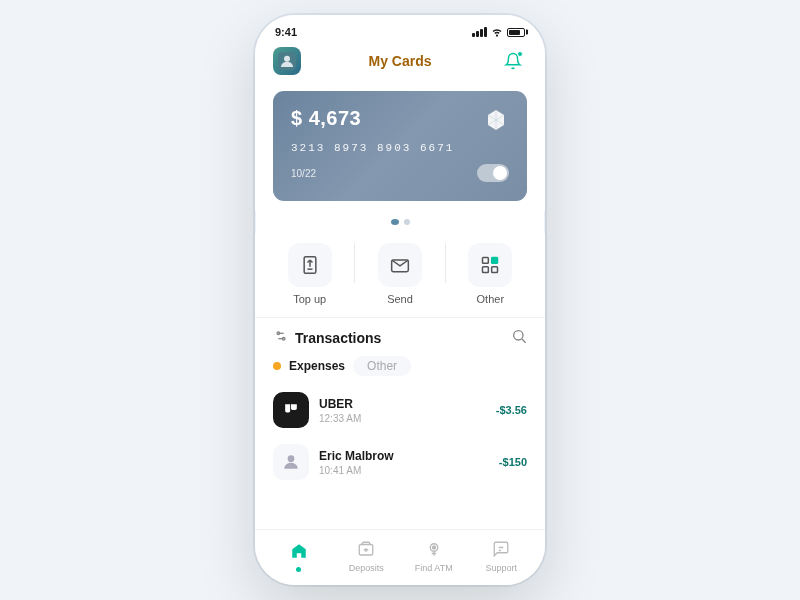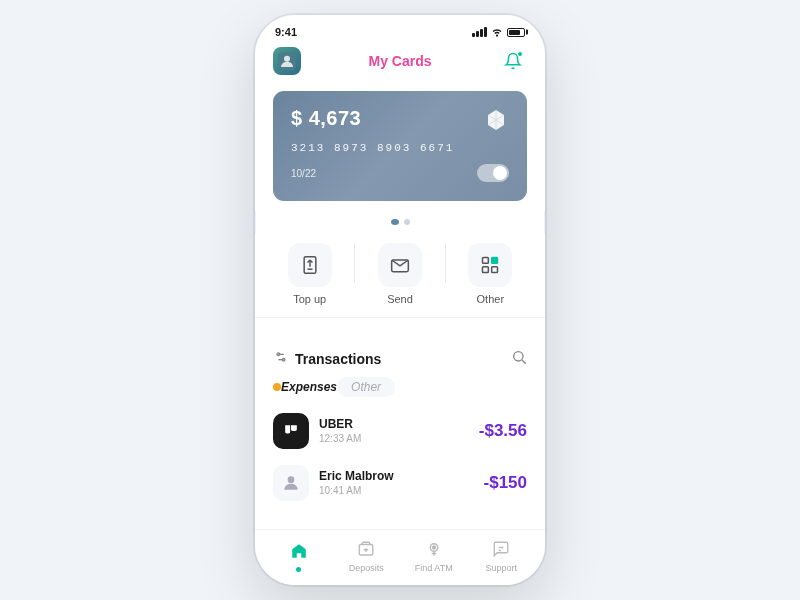--- a/index.html
+++ b/index.html
@@ -99,21 +99,21 @@
       align-items: center;
       justify-content: center;
       font-size: 10px;
       color: white;
       font-weight: bold;
       overflow: hidden;
     }
     .header-title {
       font-size: 14px;
       font-weight: 600;
-      color: #ec4899;
+      color: #a16207;
     }
     .bell-icon {
       width: 28px;
       height: 28px;
       display: flex;
       align-items: center;
       justify-content: center;
       position: relative;
     }
     .bell-icon svg { width: 18px; height: 18px; }
@@ -244,21 +244,20 @@
       margin: 0 auto 4px;
     }
 
     
     .transactions {
       flex: 1;
       background: #fff;
       overflow: hidden;
       display: flex;
       flex-direction: column;
-      justify-content: center;
     }
     .transactions-header {
       display: flex;
       align-items: center;
       justify-content: space-between;
       padding: 10px 18px 8px;
     }
     .transactions-left {
       display: flex;
       align-items: center;
@@ -270,21 +269,21 @@
       font-weight: 600;
       color: #1a1a1a;
     }
     .search-icon svg { width: 16px; height: 16px; color: #888; }
 
     
     .tabs-row {
       display: flex;
       align-items: center;
       padding: 0 18px 8px;
-      font-style: italic;
+      gap: 8px;
     }
     .tab-dot {
       width: 8px;
       height: 8px;
       border-radius: 50%;
       background: #f5a623;
     }
     .tab-expenses {
       font-size: 12px;
       font-weight: 600;
@@ -328,23 +327,23 @@
       font-size: 12px;
       font-weight: 600;
       color: #1a1a1a;
     }
     .tx-time {
       font-size: 10px;
       color: #aaa;
       margin-top: 2px;
     }
     .tx-amount {
-      font-size: 17px;
+      font-size: 11px;
       font-weight: 700;
-      color: #6d28d9;
+      color: #0f766e;
     }
 
     
     .bottom-nav {
       display: flex;
       justify-content: space-around;
       align-items: center;
       padding: 8px 10px 12px;
       background: #fff;
       border-top: 1px solid #f0f2f5;

